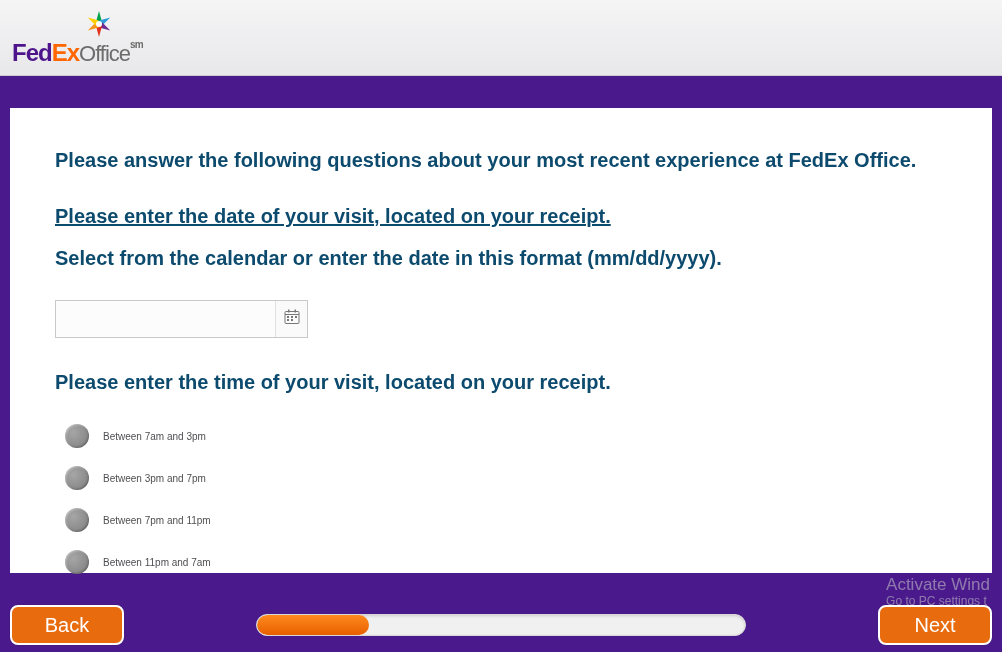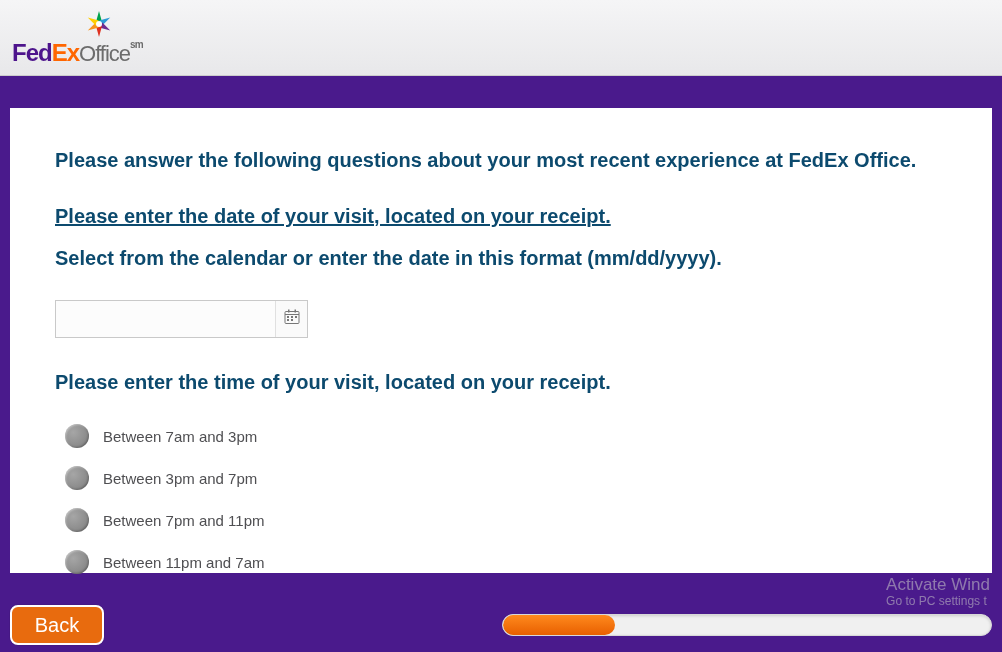--- a/index.html
+++ b/index.html
@@ -79,38 +79,38 @@
   }
   .radio-circle {
     width: 24px; height: 24px;
     border-radius: 50%;
     background: radial-gradient(circle at 35% 35%, #a6a6a6, #7c7c7c);
     margin-right: 14px;
     box-shadow: inset -1px -1px 2px rgba(0,0,0,0.25), inset 1px 1px 2px rgba(255,255,255,0.4);
   }
   .radio-label {
     color: #4f4f52;
-    font-size: 15px;
+    font-size: 10px;
   }
   .footer-bar {
     position: absolute;
     left: 0; right: 0; bottom: 0;
     height: 62px;
     display: flex;
     align-items: center;
     justify-content: space-between;
     padding: 0 10px 0 10px;
   }
   .nav-btn {
     background: #e86b0e;
     color: #fff;
     font-size: 20px;
     border: 2px solid #fff;
     border-radius: 8px;
-    width: 94px;
+    width: 114px;
     height: 40px;
     display: flex;
     align-items: center;
     justify-content: center;
     cursor: pointer;
     box-shadow: 0 0 0 1px rgba(0,0,0,0.05);
   }
   .progress-track {
     width: 490px;
     height: 22px;
@@ -217,14 +217,17 @@
     <div class="w2">Go to PC settings t</div>
   </div>
 
   <div class="footer-bar">
     <div class="nav-btn">
       <span>Back</span>
     </div>
     <div class="progress-track">
       <div class="progress-fill" style="width: 23%;"></div>
     </div>
+    <div class="nav-btn">
+      <span>Next</span>
+    </div>
   </div>
 </div>
 
 </body></html>

